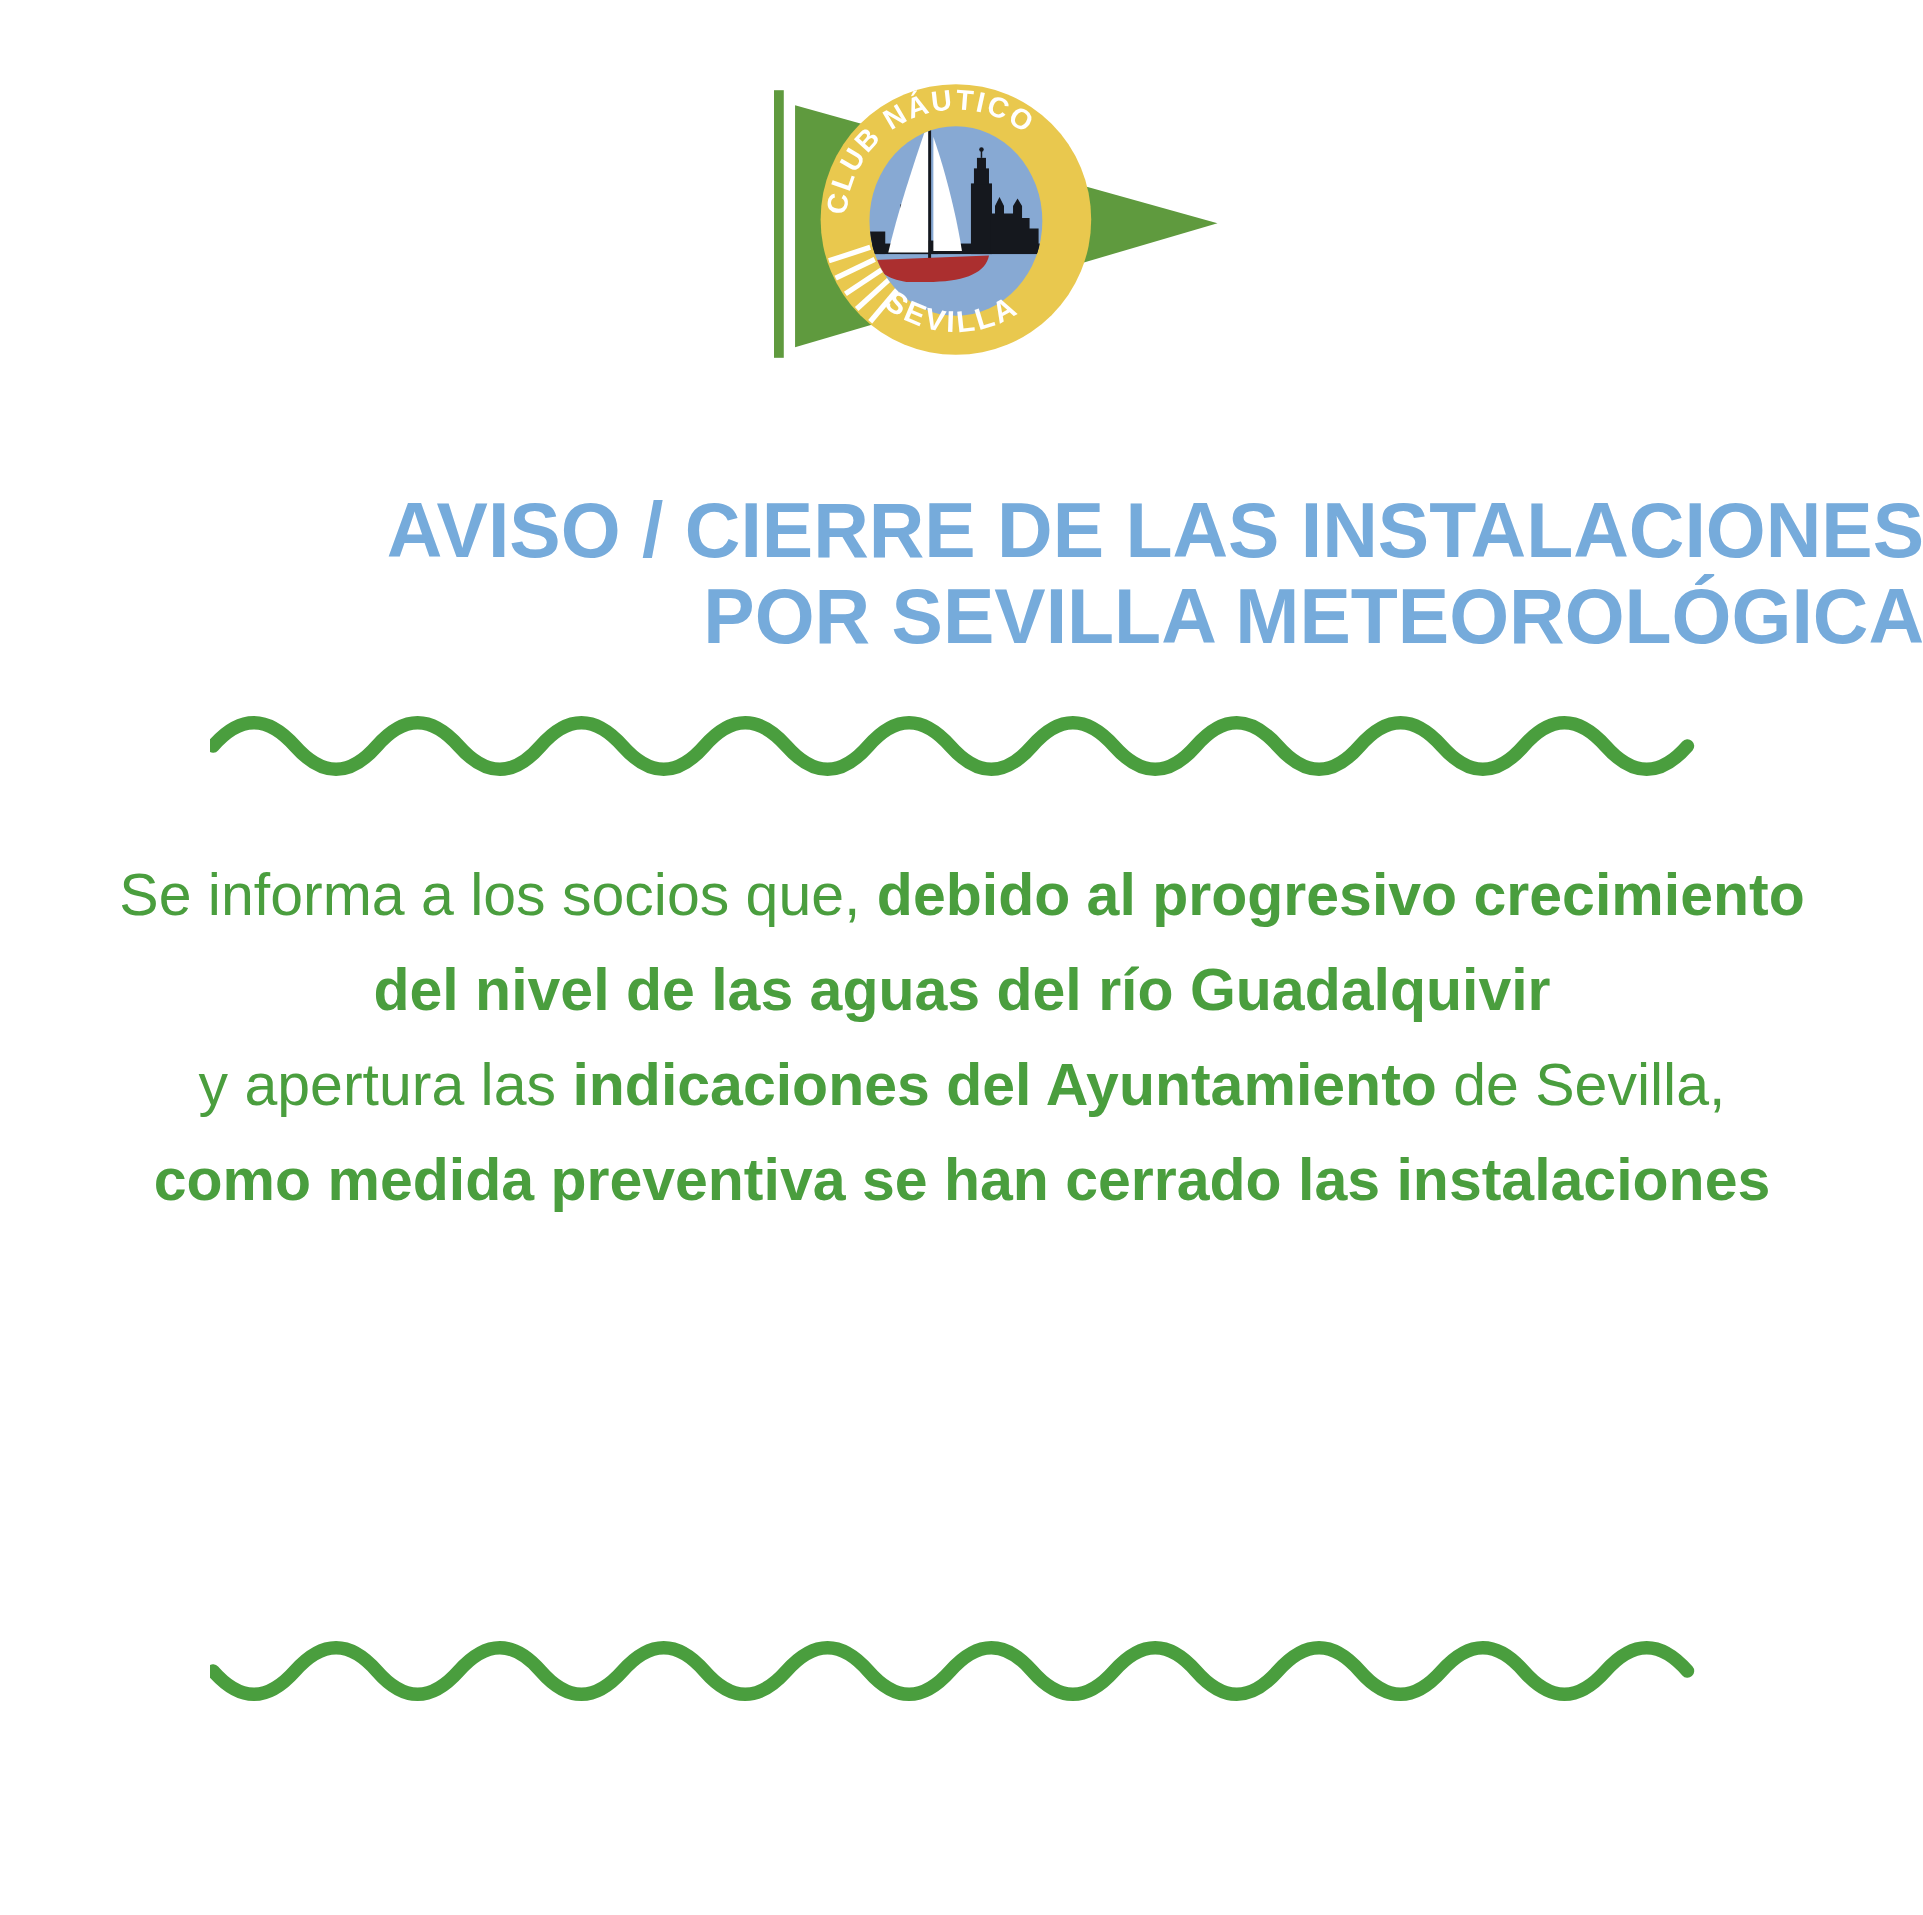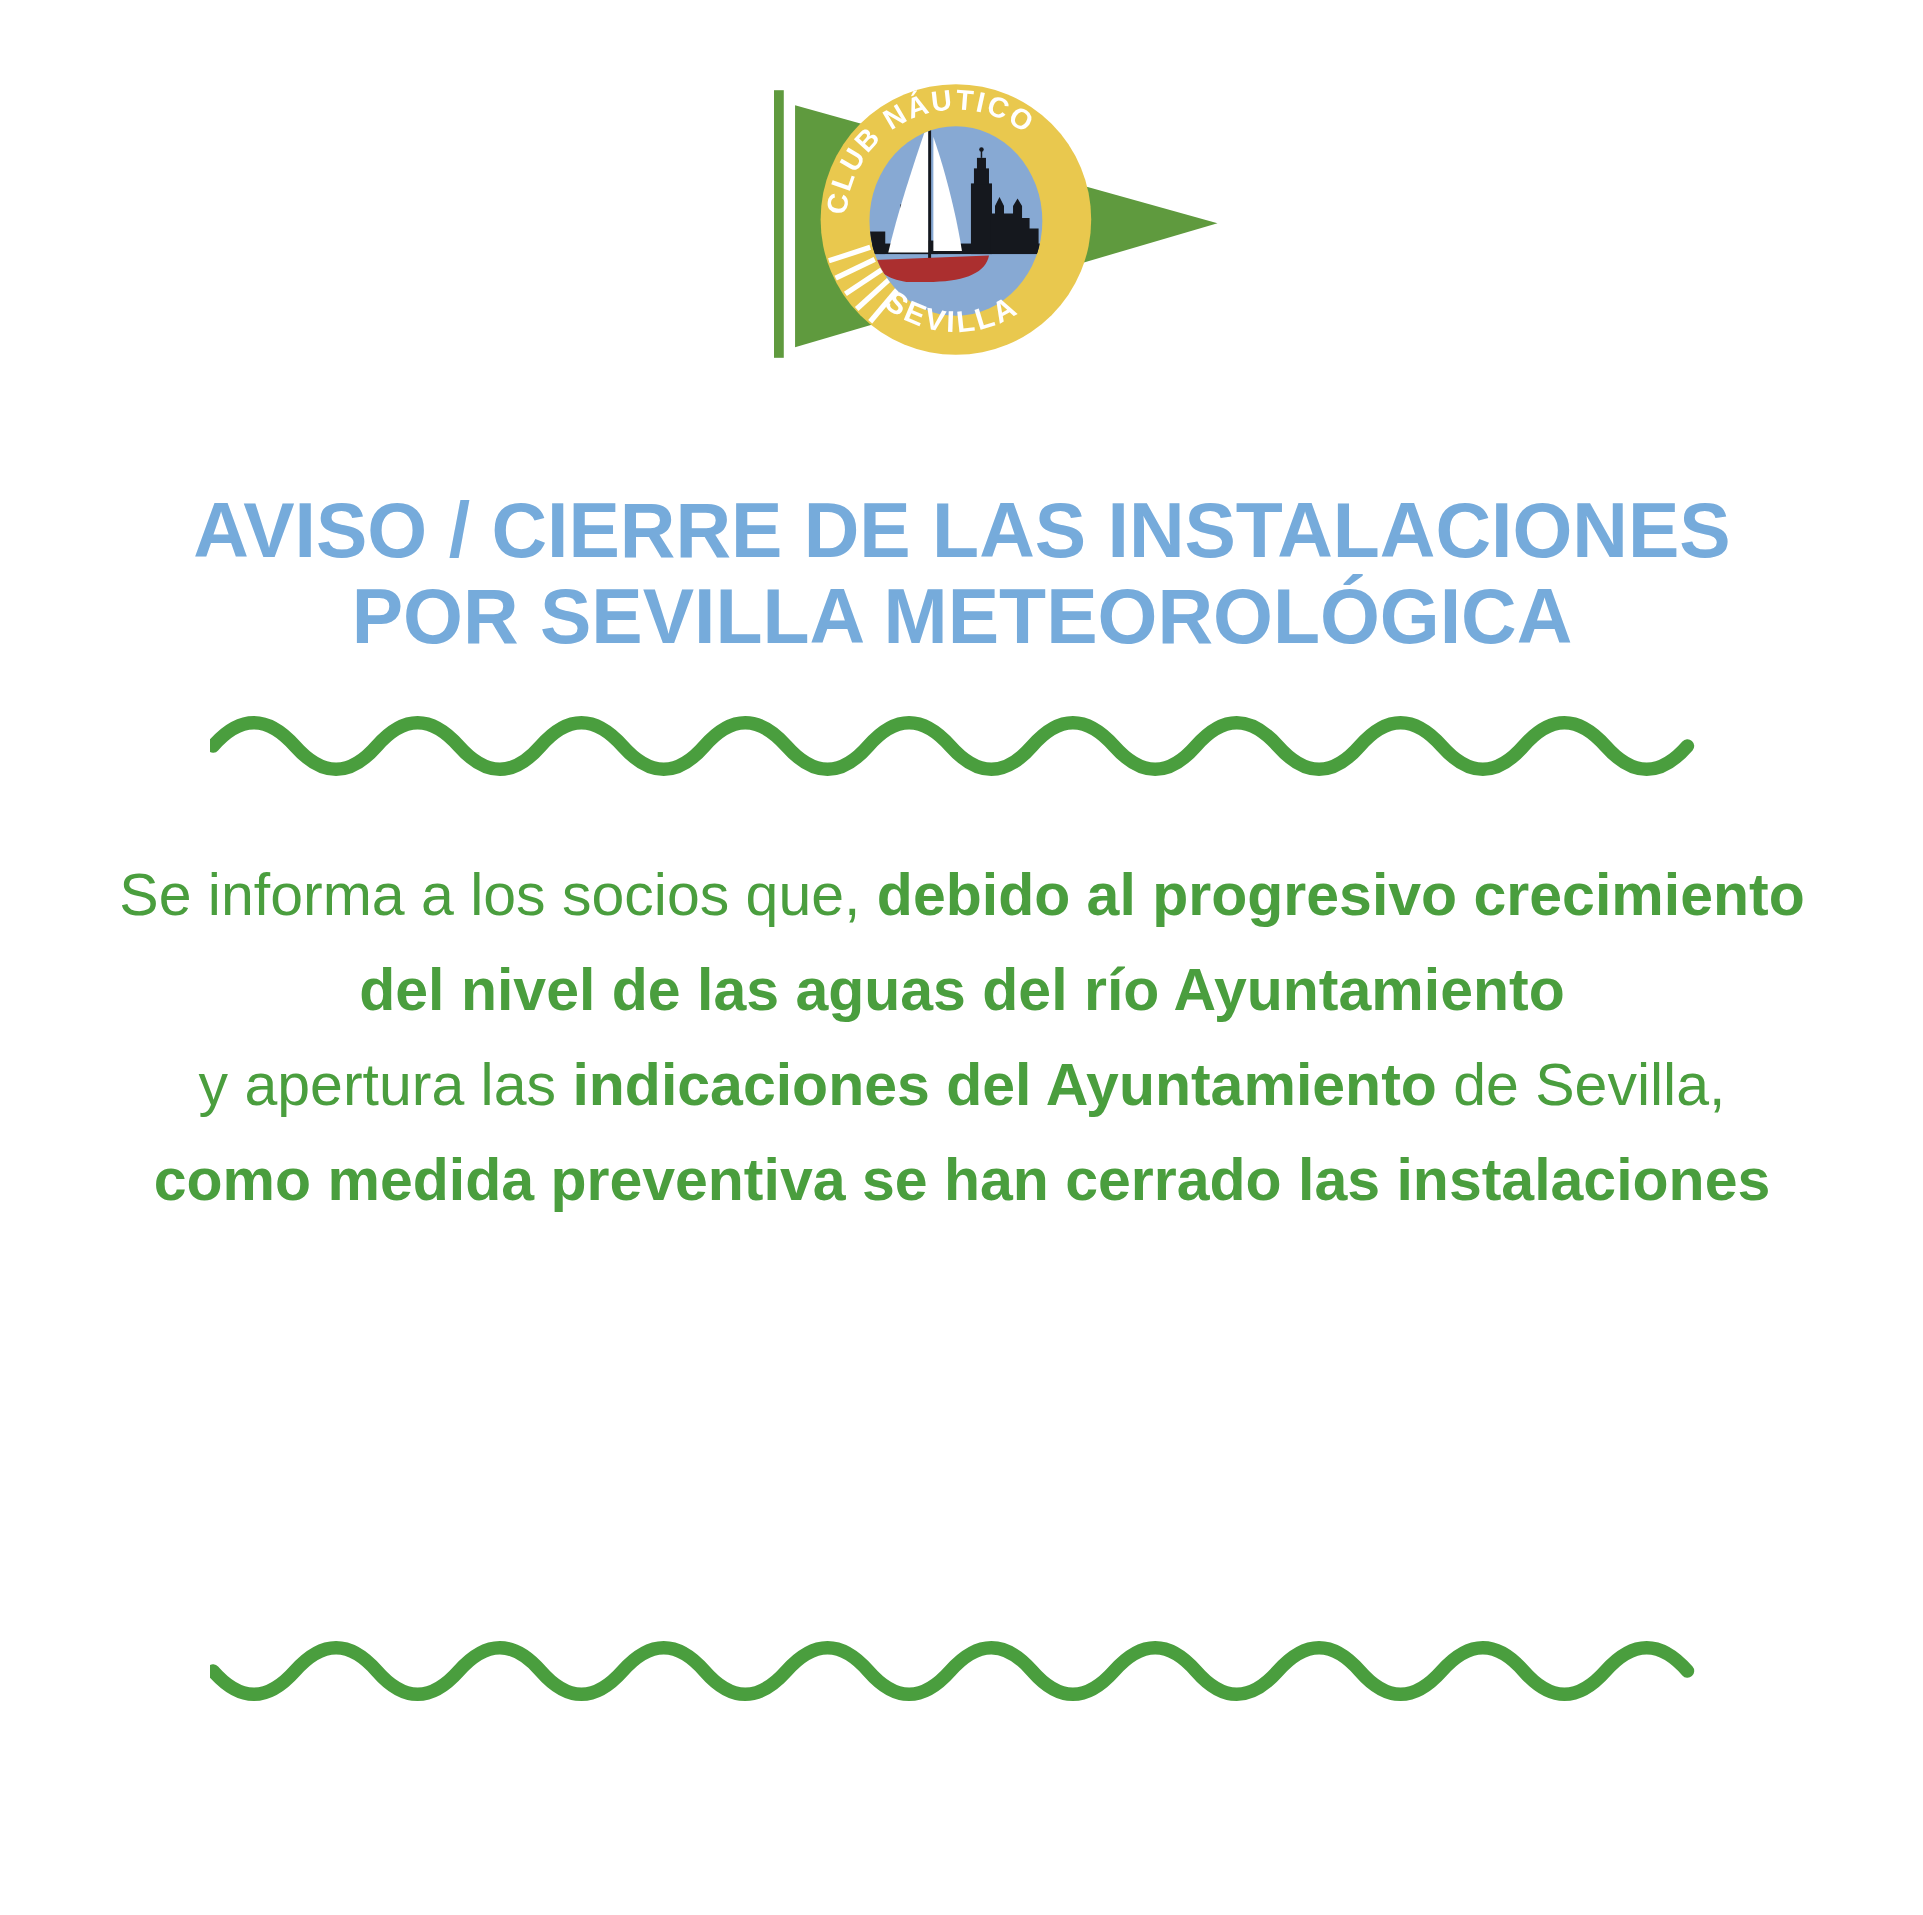--- a/index.html
+++ b/index.html
@@ -42,21 +42,21 @@
     font-weight:700;
     font-size:38px;
     letter-spacing:3px;
   }
   .ring-text-bottom{font-size:40px;letter-spacing:4px;}
 
   
   .title{
     position:absolute;
     left:0; right:0; top:487px;
-    text-align:center;
+    text-align:right;
     color:var(--title-blue);
     font-weight:700;
     font-size:77px;
     line-height:86px;
     letter-spacing:0px;
   }
 
   
   .wave{
     position:absolute;
@@ -162,21 +162,21 @@
     <div>AVISO / CIERRE DE LAS INSTALACIONES</div>
     <div>POR SEVILLA METEOROLÓGICA</div>
   </div>
 
   <svg class="wave wave-top" viewBox="0 0 2000 130" aria-hidden="true">
     <path d="M 4 65 Q 58 3 113 65 T 222 65 T 331 65 T 440 65 T 549 65 T 658 65 T 767 65 T 876 65 T 985 65 T 1094 65 T 1203 65 T 1312 65 T 1421 65 T 1530 65 T 1639 65 T 1748 65 T 1857 65 T 1966 65"></path>
   </svg>
 
   <div class="body-text">
       <div class="body-line"><span>Se informa a los socios que, </span><span class="b">debido al progresivo crecimiento</span></div>
-      <div class="body-line"><span class="b">del nivel de las aguas del río Ayuntamiento</span></div>
+      <div class="body-line"><span class="b">del nivel de las aguas del río Guadalquivir</span></div>
       <div class="body-line"><span>y apertura las </span><span class="b">indicaciones del Ayuntamiento</span><span> de Sevilla,</span></div>
       <div class="body-line"><span class="b">como medida preventiva se han cerrado las instalaciones</span></div>
     </div>
 
   <svg class="wave wave-bottom" viewBox="0 0 2000 130" aria-hidden="true">
     <path d="M 4 65 Q 58 127 113 65 T 222 65 T 331 65 T 440 65 T 549 65 T 658 65 T 767 65 T 876 65 T 985 65 T 1094 65 T 1203 65 T 1312 65 T 1421 65 T 1530 65 T 1639 65 T 1748 65 T 1857 65 T 1966 65"></path>
   </svg>
 
 </div>
 

